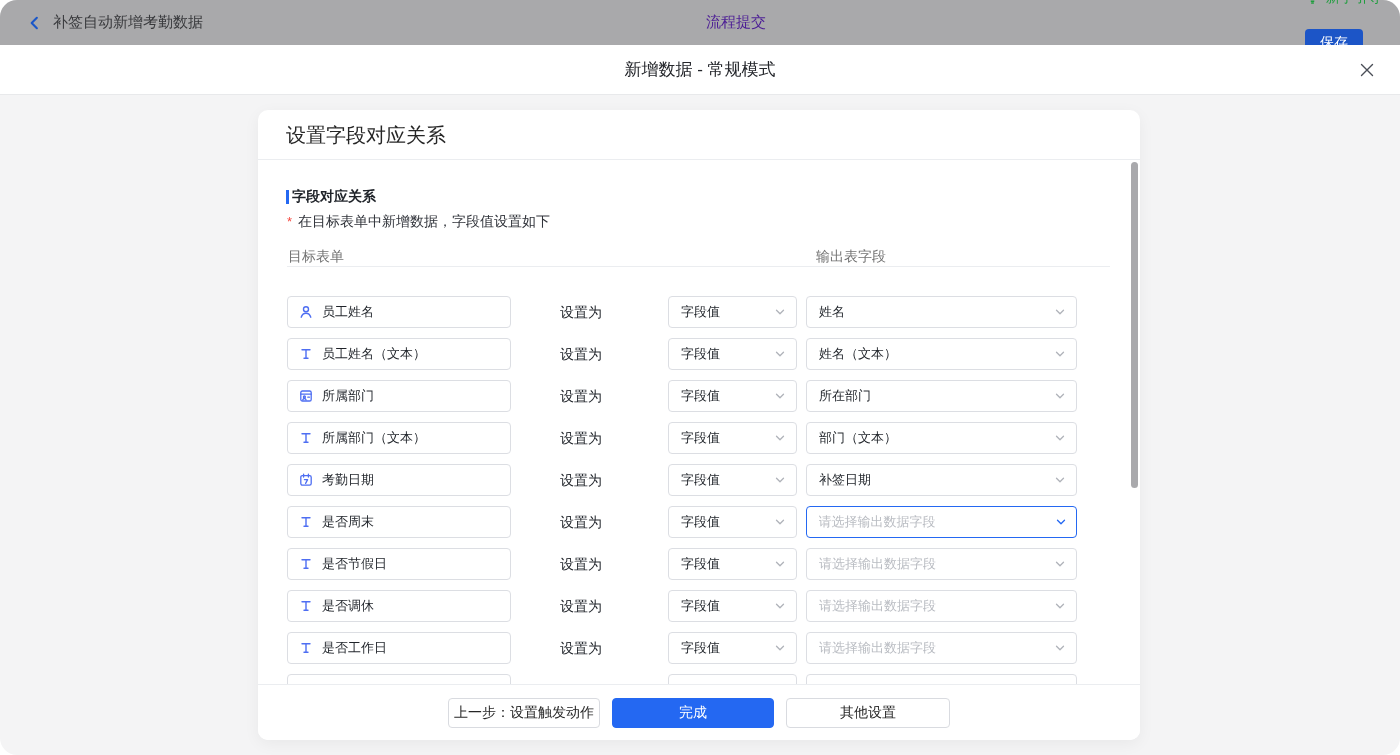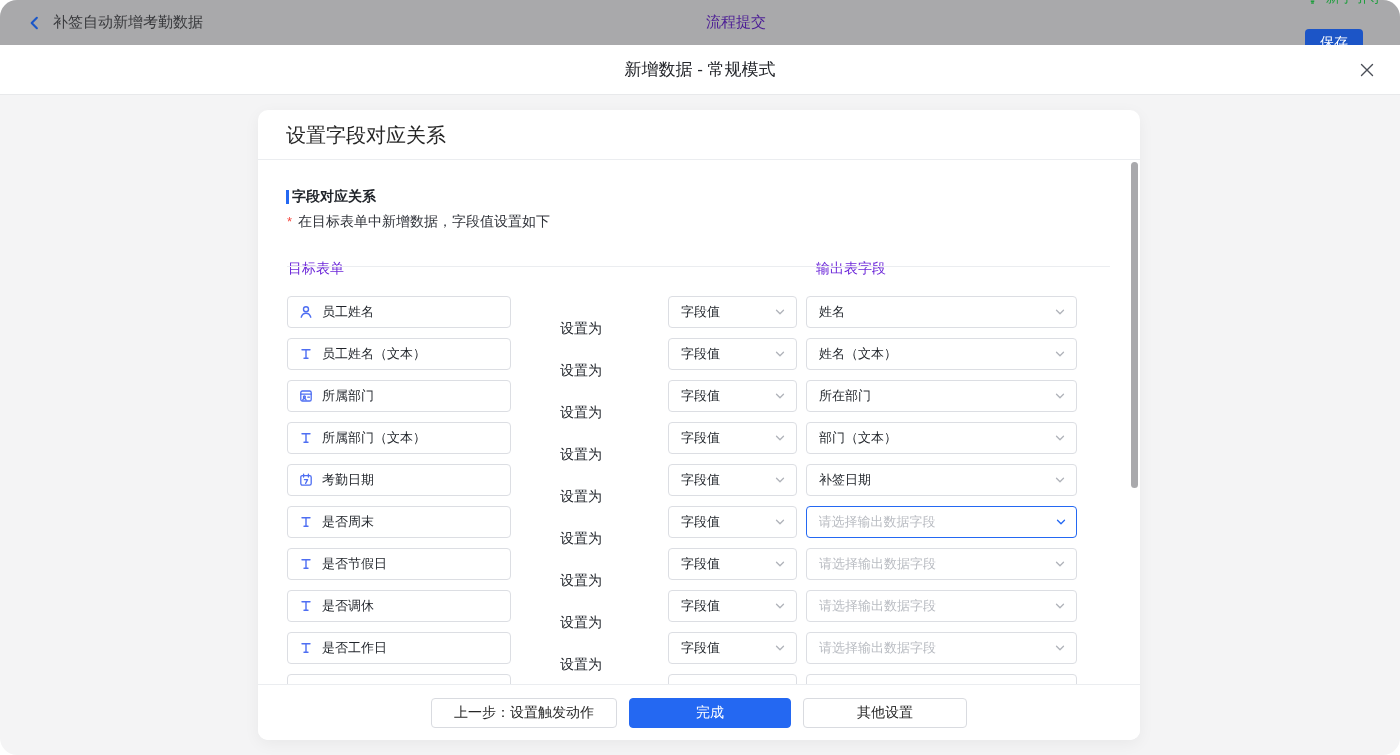--- a/index.html
+++ b/index.html
@@ -30,52 +30,52 @@
   .card-header { height:50px; line-height:50px; padding-left:28px; font-size:20px; color:#262626;
                  border-bottom:1px solid #ebedf0; }
   .card-body { position:absolute; top:50px; left:0; right:0; height:524px; overflow:hidden; }
 
   .sec-title { position:absolute; top:28px; left:28px; display:flex; align-items:center; gap:3px; }
   .sec-bar { width:3px; height:14px; background:#2468f2; }
   .sec-text { font-size:14px; font-weight:bold; color:#1f2329; }
   .desc { position:absolute; top:53px; left:29px; font-size:14px; color:#30333a; }
   .req { color:#f5483f; font-size:13px; margin-right:6px; }
 
-  .col-head { position:absolute; top:100px; font-size:14px; color:#6d28d9; }
+  .col-head { position:absolute; top:88px; font-size:14px; color:#737373; }
   .col-head.left { left:30px; }
   .col-head.right { left:558px; }
   .col-divider { position:absolute; top:106px; left:29px; right:30px; height:1px; background:#ebedf0; }
 
   .rows { position:absolute; top:136px; left:0; right:0; }
   .row { position:relative; height:42px; }
   .fieldbox { position:absolute; left:29px; top:0; width:224px; height:32px; background:#fff;
               border:1px solid #dcdee3; border-radius:4px; display:flex; align-items:center;
               gap:8px; padding:0 10px; }
   .flabel { font-size:13px; color:#1f2329; white-space:nowrap; }
   .ficon { display:flex; align-items:center; }
-  .setas { position:absolute; left:302px; top:24px; font-size:14px; color:#1f2329; }
+  .setas { position:absolute; left:302px; top:8px; font-size:14px; color:#1f2329; }
   .select { position:absolute; top:0; height:32px; background:#fff; border:1px solid #dcdee3;
             border-radius:4px; display:flex; align-items:center; justify-content:space-between;
             padding:0 10px 0 12px; font-size:13px; color:#1f2329; cursor:pointer; }
   .select.mid { left:410px; width:129px; }
   .select.out { left:548px; width:271px; }
   .select .val { white-space:nowrap; overflow:hidden; }
   .select.placeholder .val { color:#b9bcc2; }
   .select.focused { border:1.5px solid #2468f2; padding:0 9.5px 0 11.5px; }
   .select.focused .val { color:#b9bcc2; }
 
   .scroll-thumb { position:absolute; top:52px; right:2px; width:7px; height:326px;
                   background:#a9a9ac; border-radius:4px; cursor:grab; }
 
   .card-footer { position:absolute; left:0; right:0; bottom:0; height:56px; background:#fff;
                  border-top:1px solid #ebedf0; border-radius:0 0 10px 10px;
                  display:flex; align-items:center; justify-content:center; gap:12px; }
   .btn { height:30px; border:1px solid #d9dbe0; border-radius:4px; background:#fff; font-size:14px;
          color:#262626; display:flex; align-items:center; justify-content:center; cursor:pointer; }
-  .btn.prev { width:186px; }
+  .btn.prev { width:152px; }
   .btn.done { width:162px; background:#2468f2; border-color:#2468f2; color:#fff; }
   .btn.other { width:164px; }
 </style>
 </head>
 <body>
 
 <div class="stage">
 
   <div class="topbar">
     <div class="tb-left">

